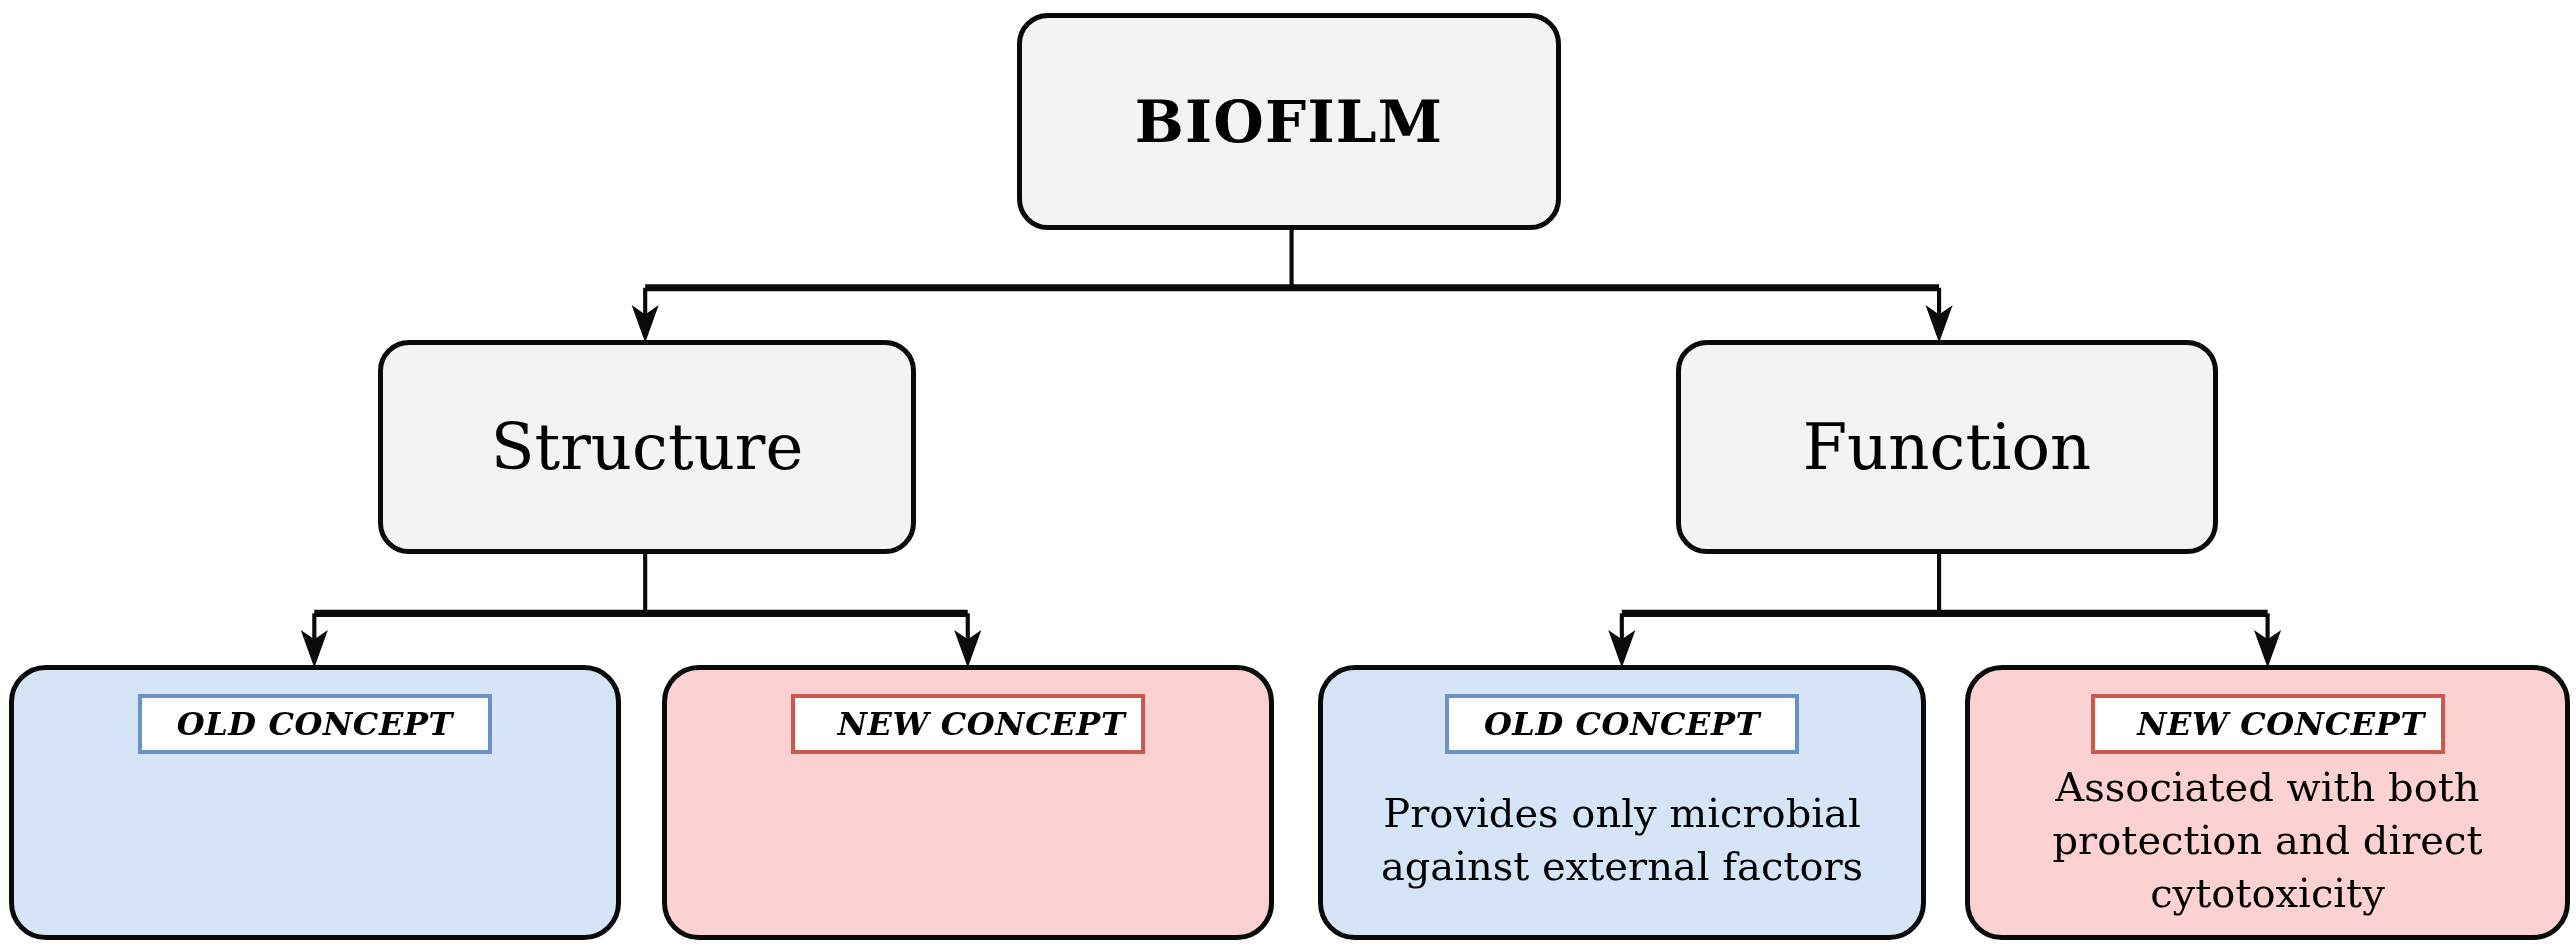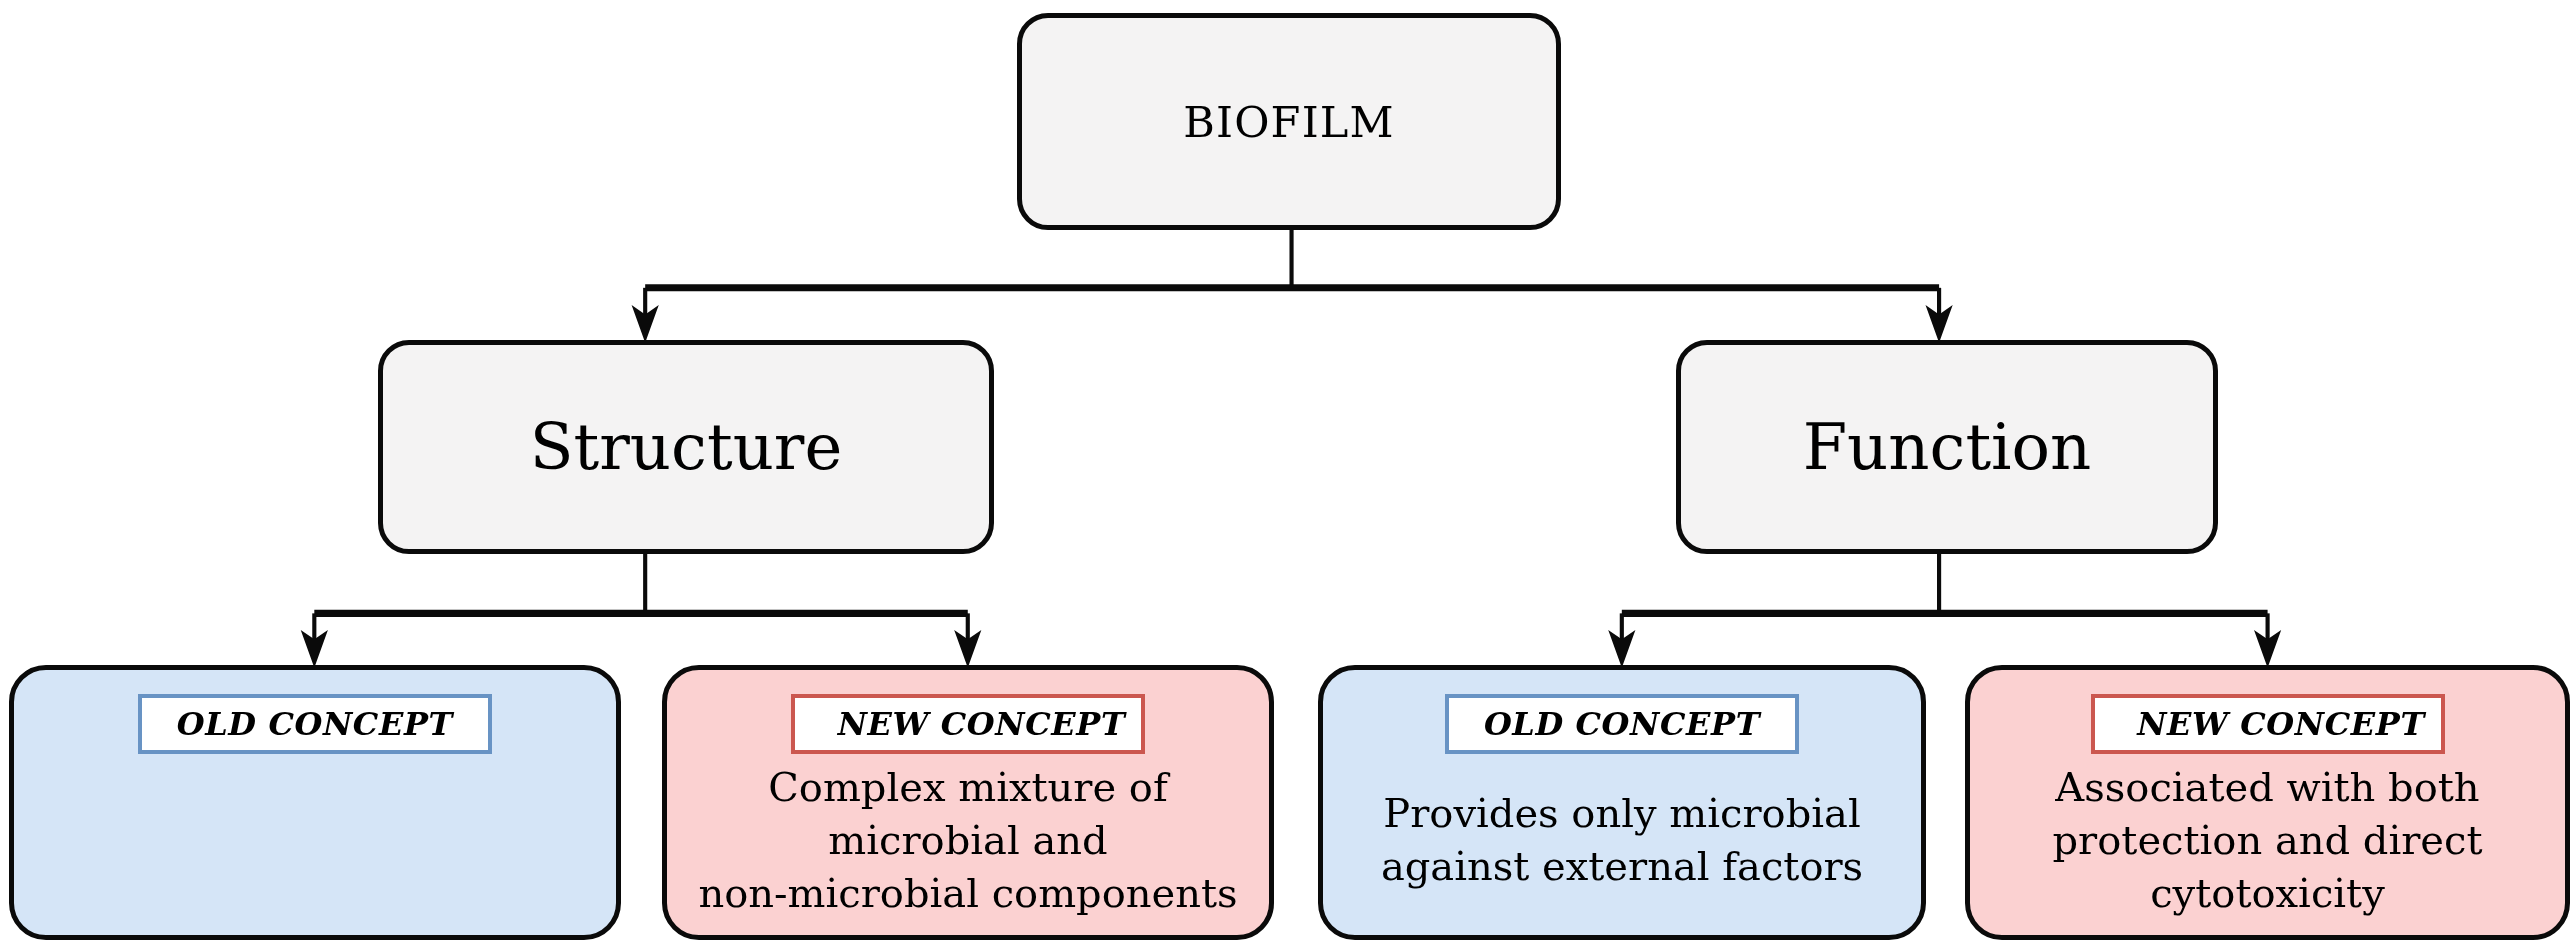--- a/index.html
+++ b/index.html
@@ -28,25 +28,25 @@
     background: #f4f3f3;
     border: 5.9px solid #0a0a0a;
     border-radius: 31px;
     display: flex;
     align-items: center;
     justify-content: center;
     text-align: center;
   }
   .node-root { left: 1017px; top: 13px;  width: 544px; height: 217px; }
   .node-root .node-label {
-    font-weight: normal;
-    font-size: 43px;
+    font-weight: bold;
+    font-size: 58px;
     letter-spacing: 1.2px;
   }
-  .node-branch { top: 340px; width: 616px; height: 214px; }
+  .node-branch { top: 340px; width: 538px; height: 214px; }
   .node-structure { left: 378px; }
   .node-function { left: 1668px; width: 542px; margin-left: 8px; }
   .node-branch .node-label {
     font-size: 64px;
   }
   .leaf {
     position: absolute;
     top: 665px;
     height: 275px;
     box-sizing: border-box;
@@ -134,23 +134,20 @@
   <div class="leaf leaf-old leaf-1">
     <div class="tag">
       <span>OLD CONCEPT</span>
     </div>
   </div>
 
   <div class="leaf leaf-new leaf-2">
     <div class="tag">
       <span>NEW CONCEPT</span>
     </div>
-    <div class="leaf-text">Complex mixture of
-microbial and
-non-microbial components</div>
   </div>
 
   <div class="leaf leaf-old leaf-3">
     <div class="tag">
       <span>OLD CONCEPT</span>
     </div>
     <div class="leaf-text">Provides only microbial
 against external factors</div>
   </div>
 

